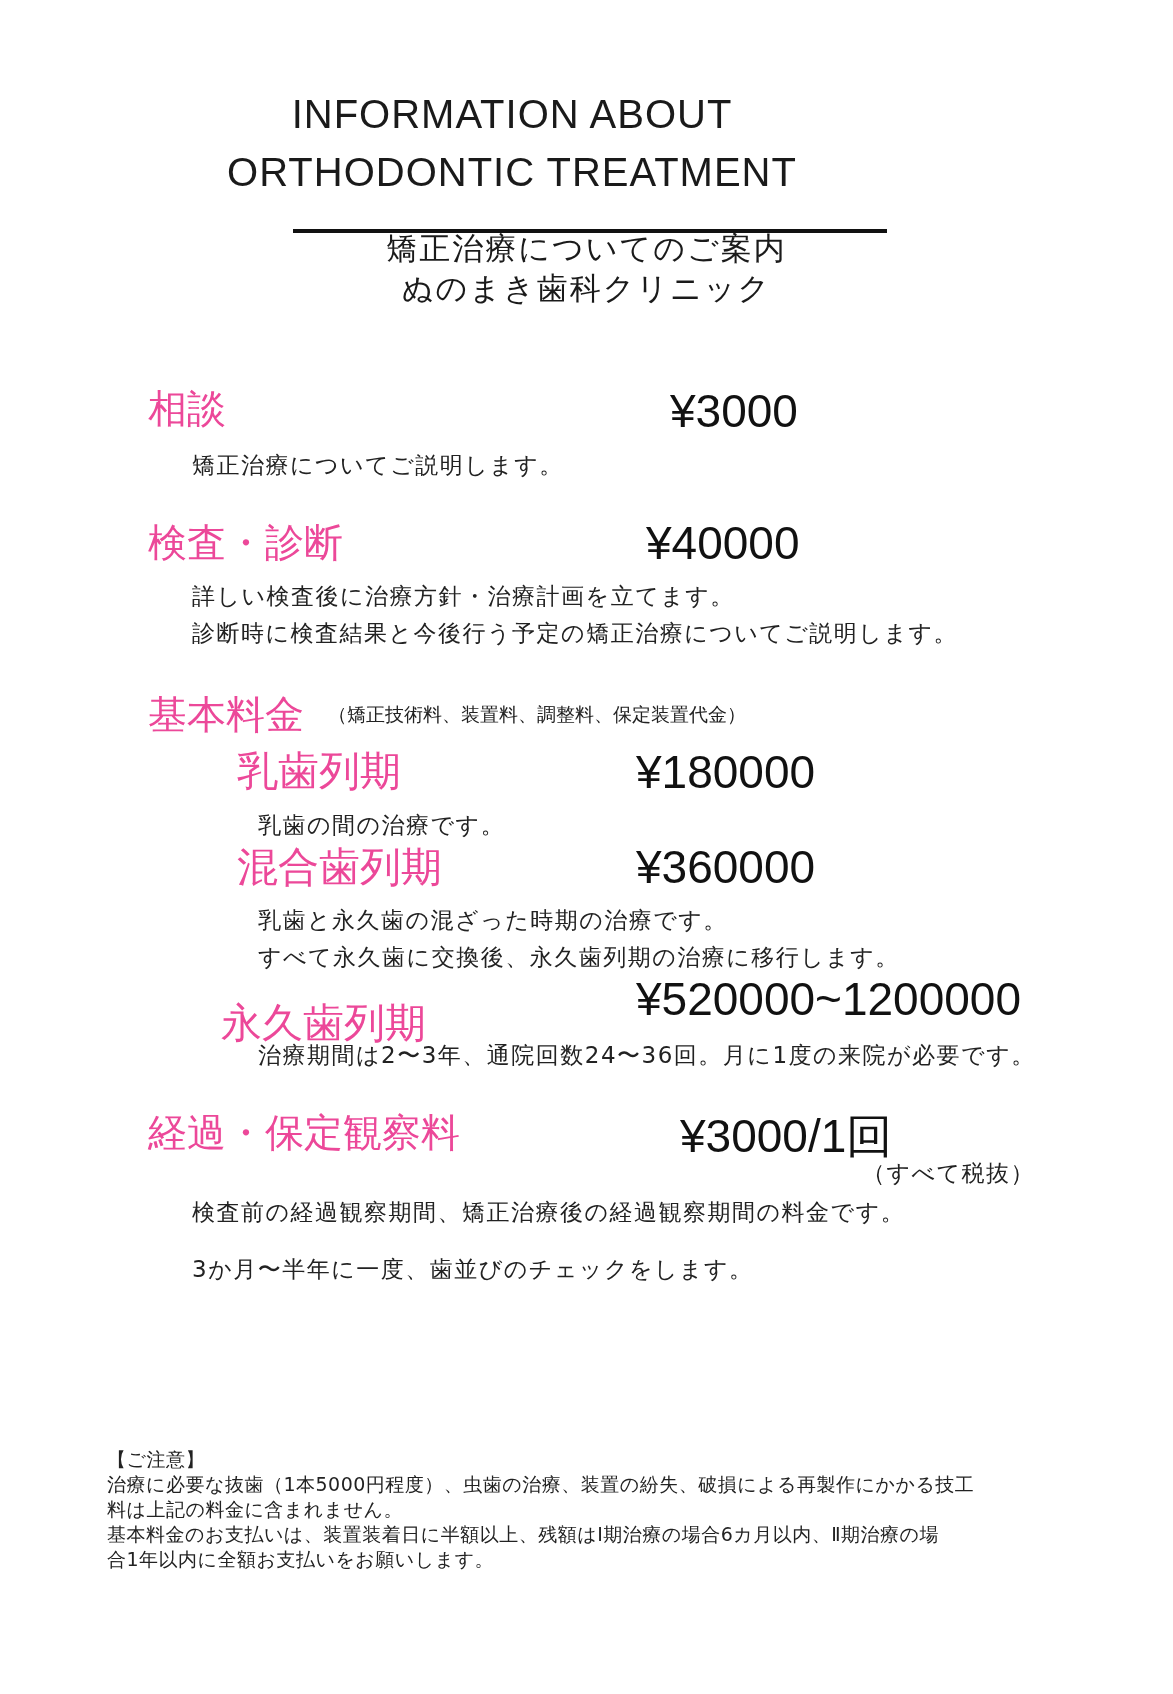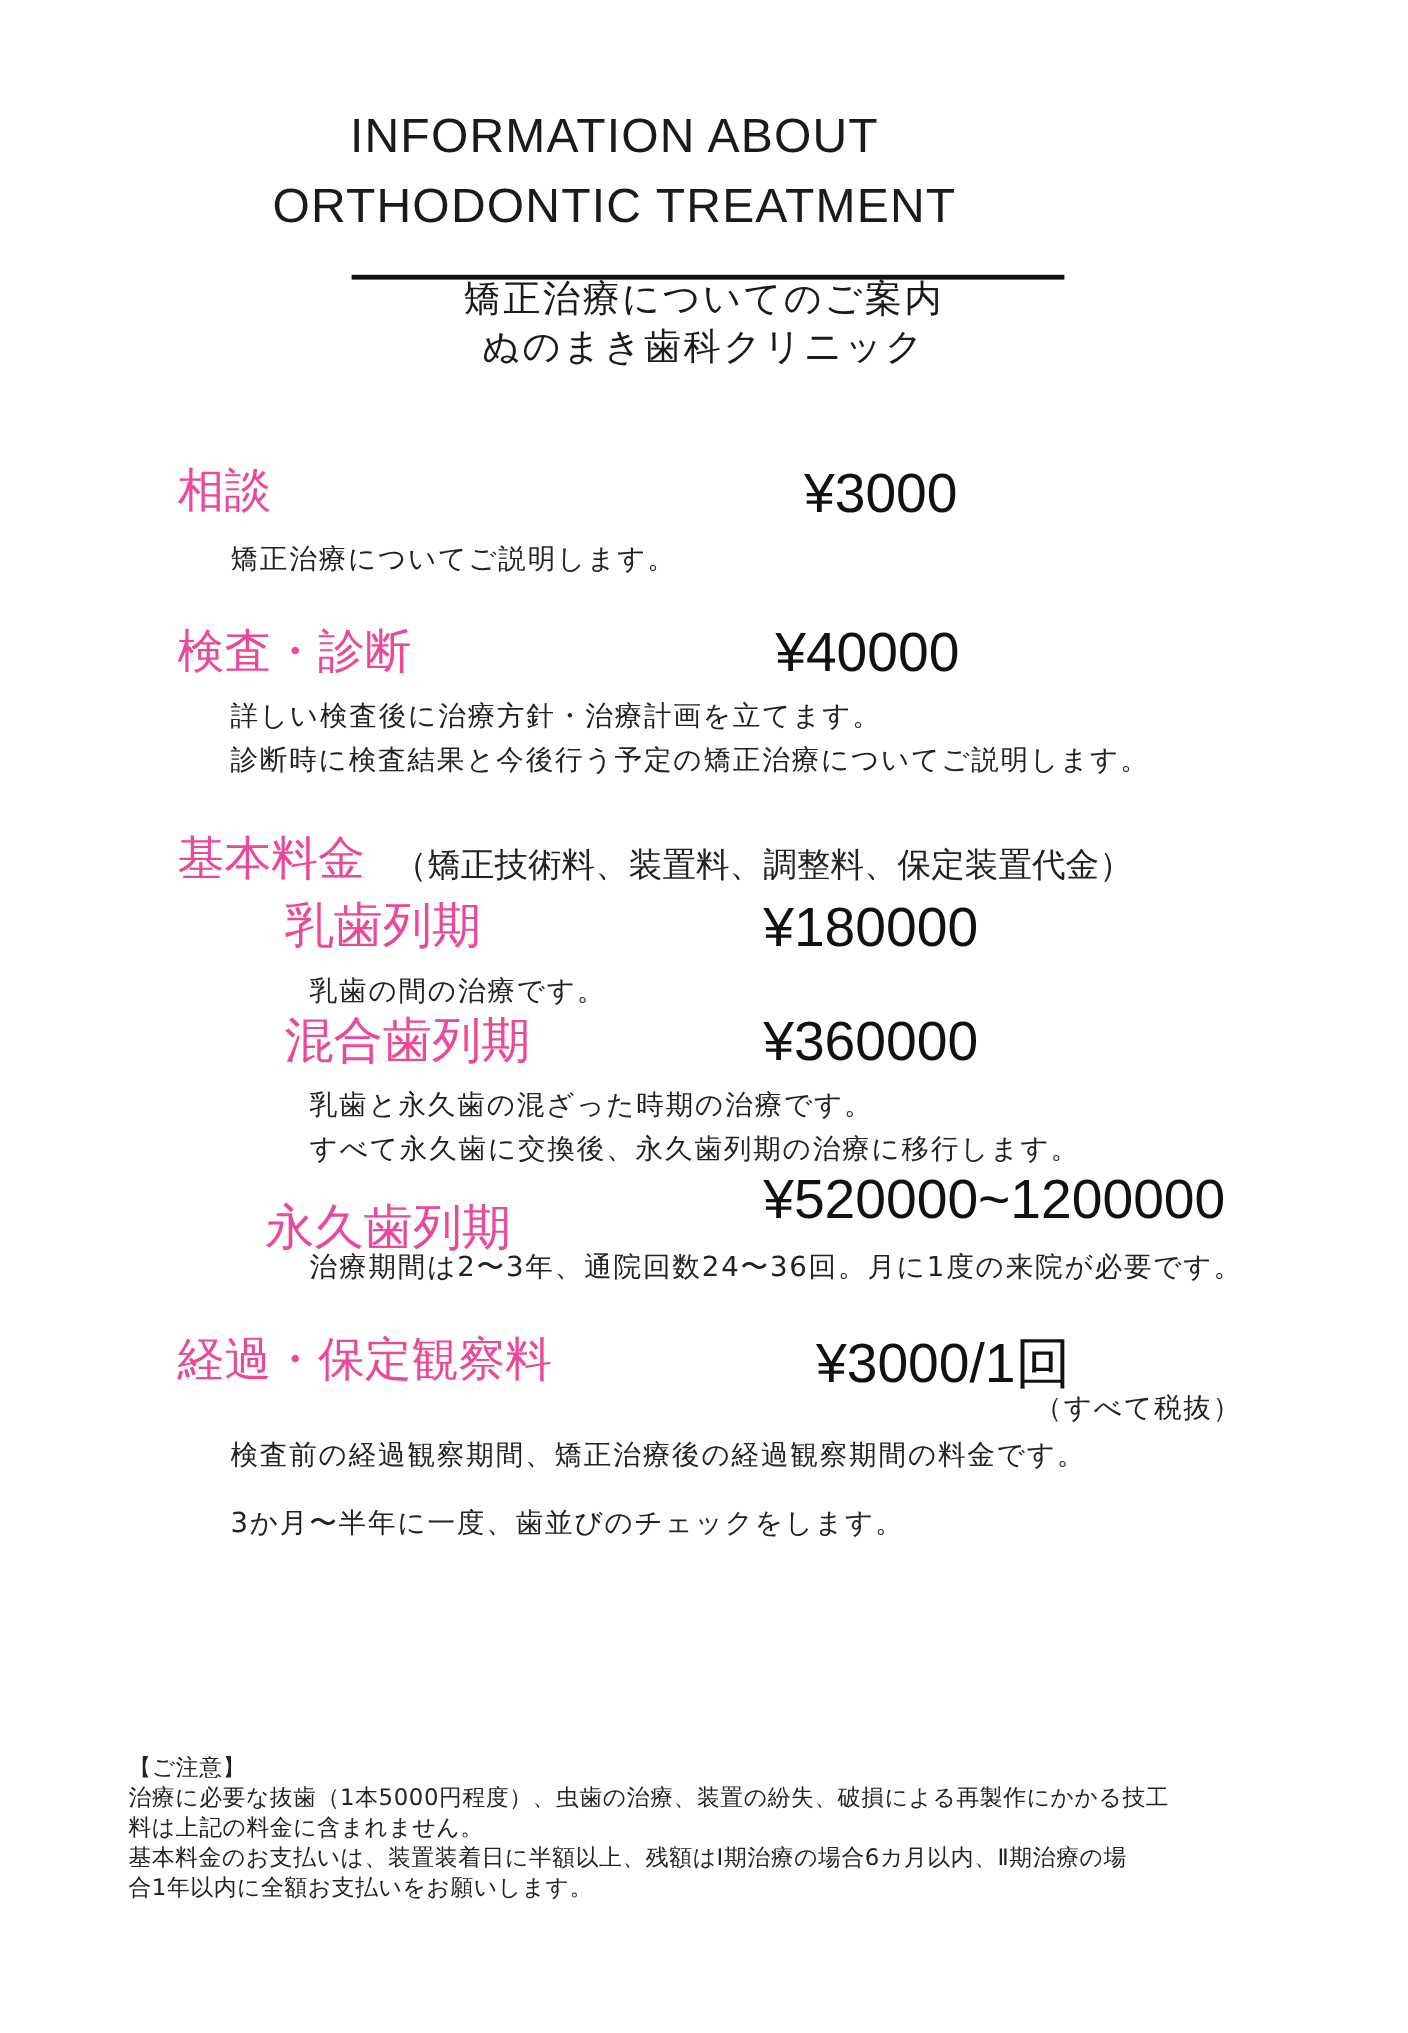--- a/index.html
+++ b/index.html
@@ -7,22 +7,22 @@
            font-family: "DejaVu Sans", "Liberation Sans", sans-serif; color: #111; }
     .abs { position: absolute; white-space: nowrap; }
     .title { left: 0; width: 1024px; text-align: center; font-family: "Liberation Sans", "DejaVu Sans", sans-serif;
              font-size: 40px; letter-spacing: 1px; font-weight: 300; color: #1a1a1a; }
     .rule { position: absolute; left: 293px; top: 229px; width: 594px; height: 4px; background: #111; }
     .subtitle { left: 0; width: 1173px; text-align: center; font-size: 31px; color: #1a1a1a; letter-spacing: 2px; }
     .h-item { font-size: 39px; font-weight: 300; color: #ec4899; }
     .h-sub { font-size: 41px; font-weight: 300; color: #ec4899; }
     .price { font-family: "Liberation Sans", "DejaVu Sans", sans-serif; font-size: 46px; color: #111; }
     .desc { font-size: 23px; color: #222; letter-spacing: 1.5px; }
-    .paren { font-size: 28px; color: #222; }
-    .note { font-size: 19px; color: #222; left: 107px; letter-spacing: 0.5px; margin-top: 13px; }
+    .paren { font-size: 19px; color: #222; }
+    .note { font-size: 19px; color: #222; left: 107px; letter-spacing: 0.5px; }
   </style>
 </head>
 <body>
 
 <div class="abs title" style="top:92px;">INFORMATION ABOUT</div>
 <div class="abs title" style="top:150px;">ORTHODONTIC TREATMENT</div>
 <div class="rule"></div>
 <div class="abs subtitle" style="top:228px;">矯正治療についてのご案内</div>
 <div class="abs subtitle" style="top:268px;">ぬのまき歯科クリニック</div>
 

